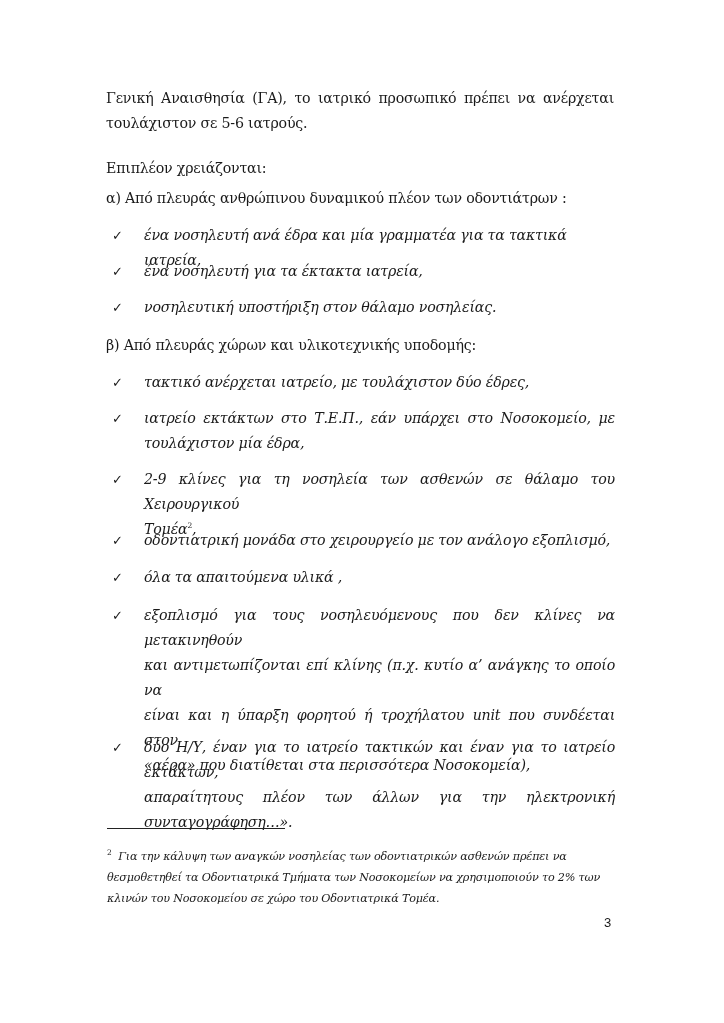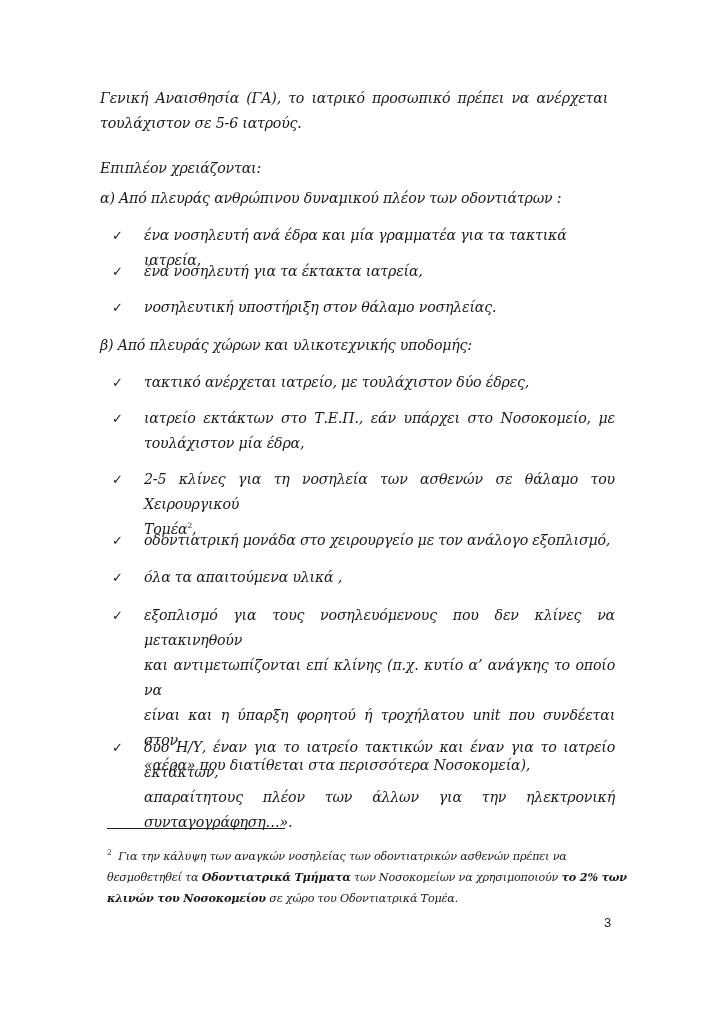--- a/index.html
+++ b/index.html
@@ -1,31 +1,31 @@
 <!DOCTYPE html>
 <html><head>
 <meta charset="utf-8">
 <style>
   html, body { margin:0; padding:0; background:#ffffff; }
   body { width:724px; height:1023px; position:relative; overflow:hidden;
          font-family:"DejaVu Serif", "Liberation Serif", serif; color:#1a1a1a; }
   .page { position:absolute; left:0; top:0; width:724px; height:1023px; background:#fff; }
-  .p { position:absolute; left:100px; width:508px; font-style:italic; font-size:14.2px;
+  .p { position:absolute; left:106px; width:508px; font-size:14.2px;
        line-height:25px; text-align:justify; letter-spacing:-0.2px; }
   .line { display:block; }
   .justify { text-align:justify; text-align-last:justify; }
   .item { position:absolute; left:107px; width:508px; font-style:italic; font-size:14.2px;
           line-height:25px; letter-spacing:-0.2px; }
   .check { position:absolute; left:5px; top:0; font-style:normal; font-size:13px;
            font-family:"DejaVu Sans", sans-serif; }
   .item-text { margin-left:37px; display:block; }
   .fn-rule { position:absolute; left:107px; top:828px; width:178px; height:1px; background:#222; }
   .fn { position:absolute; left:107px; width:520px; font-style:italic; font-size:11.2px;
         line-height:21px; letter-spacing:-0.2px; }
-  .fn b { font-style:italic; font-weight:bold; }
+  .fn b { font-style:italic; font-weight:normal; }
   .sup { font-size:7.5px; vertical-align:super; line-height:0; font-style:normal; }
   .pagenum { position:absolute; left:604px; top:915px; font-family:"Liberation Sans", sans-serif;
              font-size:13px; font-style:normal; }
 </style>
 </head>
 <body>
 
 <div class="page">
 
   <div class="p" style="top:86px;">
@@ -58,21 +58,21 @@
   </div>
 
   <div class="item" style="top:406px;">
     <span class="check">✓</span>
     <span class="item-text justify">ιατρείο εκτάκτων στο Τ.Ε.Π., εάν υπάρχει στο Νοσοκομείο, με</span>
     <span class="item-text">τουλάχιστον μία έδρα,</span>
   </div>
 
   <div class="item" style="top:467px;">
     <span class="check">✓</span>
-    <span class="item-text justify">2-5 κλίνες για τη νοσηλεία των ασθενών σε θάλαμο του Χειρουργικού</span>
+    <span class="item-text justify">2-9 κλίνες για τη νοσηλεία των ασθενών σε θάλαμο του Χειρουργικού</span>
     <span class="item-text"><span>Τομέα</span><span class="sup">2</span><span>,</span></span>
   </div>
 
   <div class="item" style="top:528px;">
     <span class="check">✓</span>
     <span class="item-text">οδοντιατρική μονάδα στο χειρουργείο με τον ανάλογο εξοπλισμό,</span>
   </div>
 
   <div class="item" style="top:565px;">
     <span class="check">✓</span>

